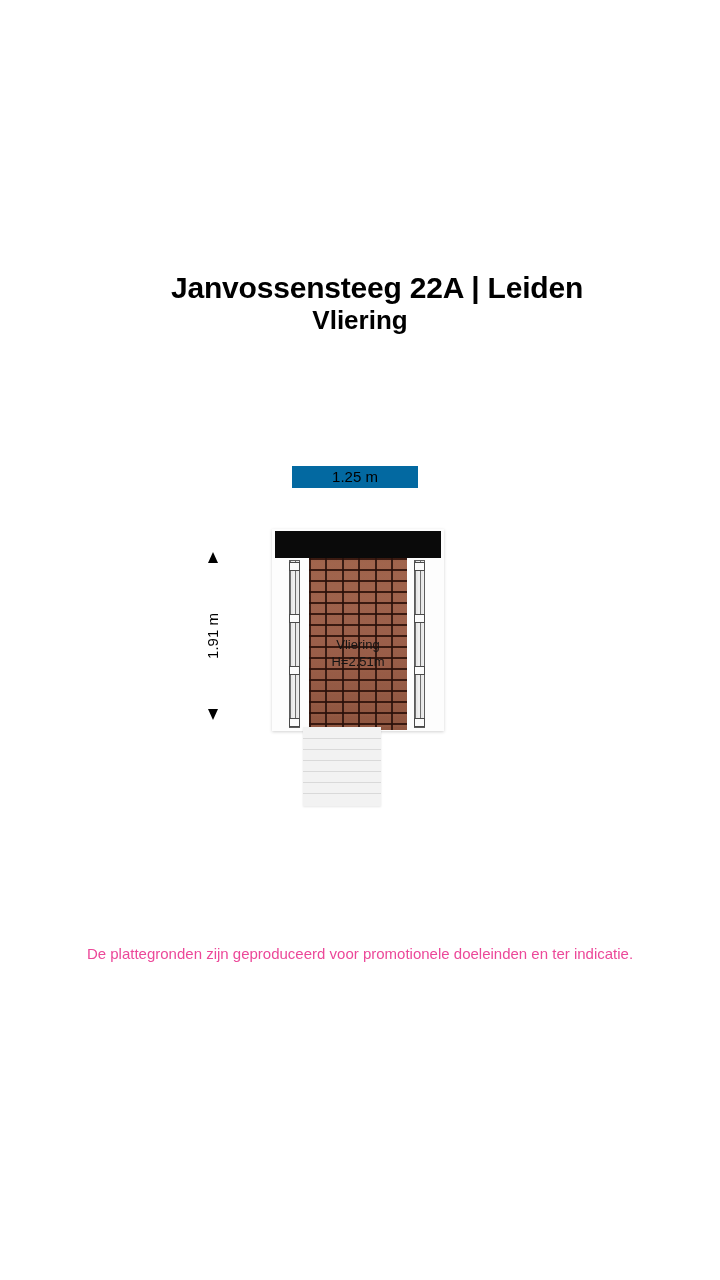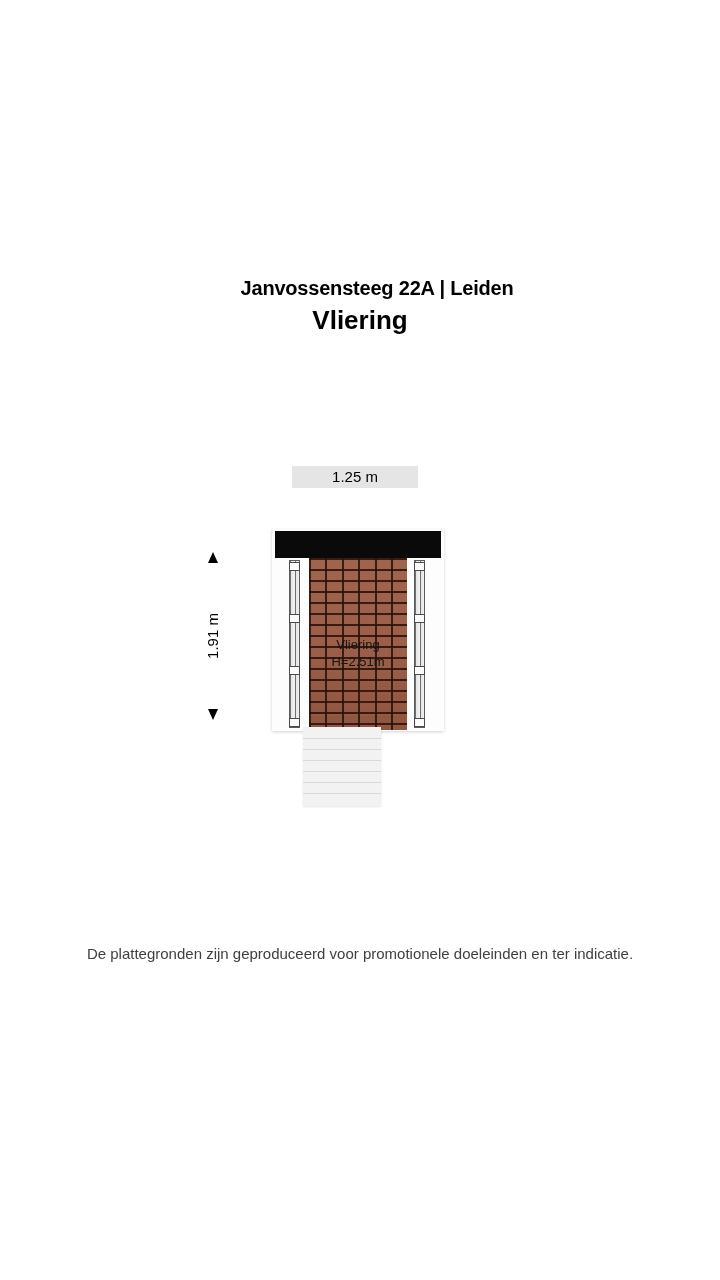--- a/index.html
+++ b/index.html
@@ -17,21 +17,21 @@
 
   
   #title-block {
     position: absolute;
     left: 0;
     top: 272px;
     width: 720px;
     text-align: center;
   }
   #title-line1 {
-    font-size: 20px;
+    font-size: 30px;
     font-weight: bold;
     color: #000000;
     line-height: 32px;
     letter-spacing: -0.2px;
     padding-left: 34px;
   }
   #title-line2 {
     font-size: 26px;
     font-weight: bold;
     color: #000000;
@@ -65,21 +65,21 @@
   }
   #dim-h-label {
     position: absolute;
     left: 0;
     top: 0;
     width: 126px;
     text-align: center;
     font-size: 15px;
     color: #000;
     line-height: 22px;
-    background: #e5e5e5;
+    background: #0369a1;
   }
   .arrow-left {
     position: absolute;
     left: 0px;
     top: 4px;
     width: 0; height: 0;
     border-top: 5px solid transparent;
     border-bottom: 5px solid transparent;
     border-right: 11px solid #000;
   }
@@ -260,21 +260,21 @@
   
   #footer-block {
     position: absolute;
     left: 0;
     top: 942px;
     width: 720px;
     text-align: center;
   }
   .footer-line {
     font-size: 15px;
-    color: #404040;
+    color: #ec4899;
     line-height: 23px;
   }
 </style>
 </head>
 <body>
 
 <div id="title-block">
   <div id="title-line1">Janvossensteeg 22A | Leiden</div>
   <div id="title-line2">Vliering</div>
 </div>

